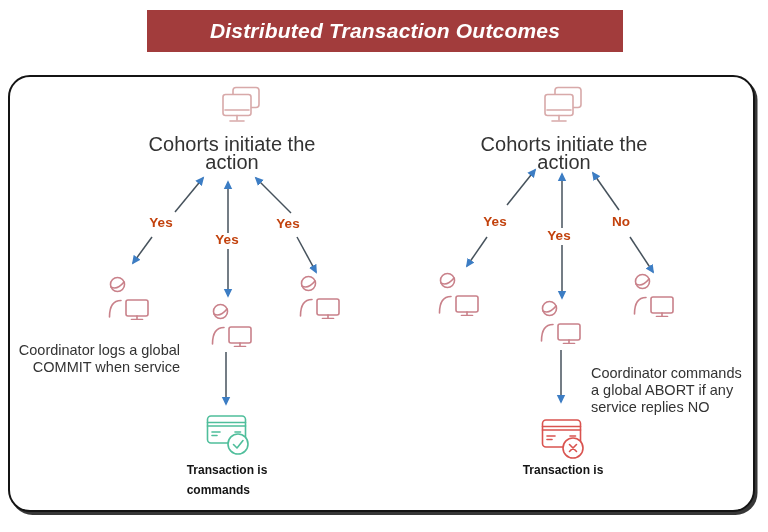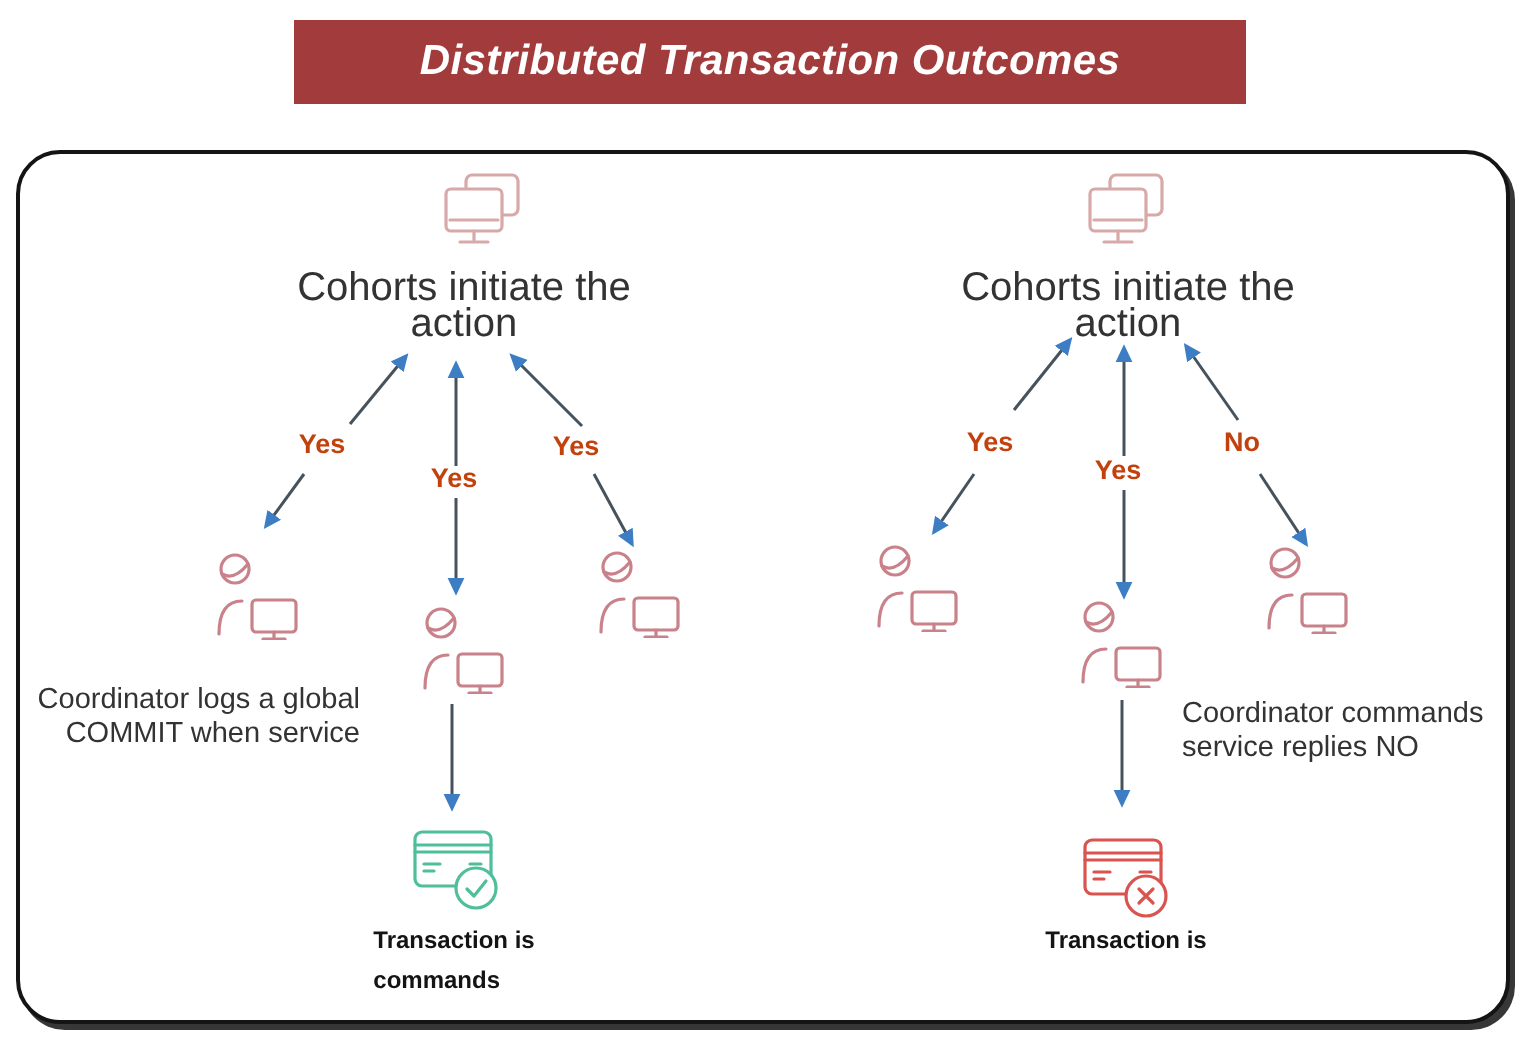--- a/index.html
+++ b/index.html
@@ -211,22 +211,23 @@
     <svg width="44" height="44" viewBox="0 0 44 44" stroke="currentColor" stroke-width="1.6">
       <circle cx="11.5" cy="8.5" r="7"></circle>
       <path d="M5 11 Q11 14.5 18 6"></path>
       <path d="M3.5 41 Q3.5 24.5 15 24.5"></path>
       <rect x="20" y="24" width="22" height="16" rx="2"></rect>
       <path d="M31 40 L31 43.5"></path>
       <path d="M25.5 43.5 L36.5 43.5"></path>
     </svg>
   </div>
 
-  <div class="lbl note" style="left:591px;top:349px;width:170px;">
+  <div class="lbl note" style="left:591px;top:365px;width:170px;">
     <div>Coordinator commands</div>
+    <div>a global ABORT if any</div>
     <div>service replies NO</div>
   </div>
 
   <div class="icon icon-failure" style="left:541px;top:416px;">
     <svg width="46" height="44" viewBox="0 0 46 44" stroke="currentColor" stroke-width="1.6">
       <rect x="1.5" y="4" width="38" height="27" rx="3.5"></rect>
       <path d="M1.5 10.5 L39.5 10.5"></path>
       <path d="M1.5 14 L39.5 14"></path>
       <path d="M6 20 L14 20"></path>
       <path d="M6 23.5 L11 23.5"></path>

